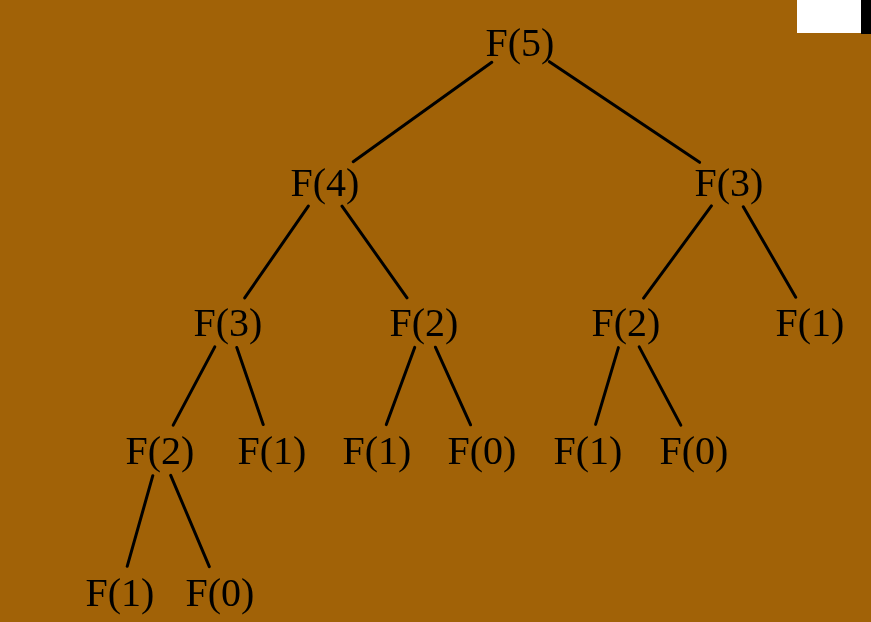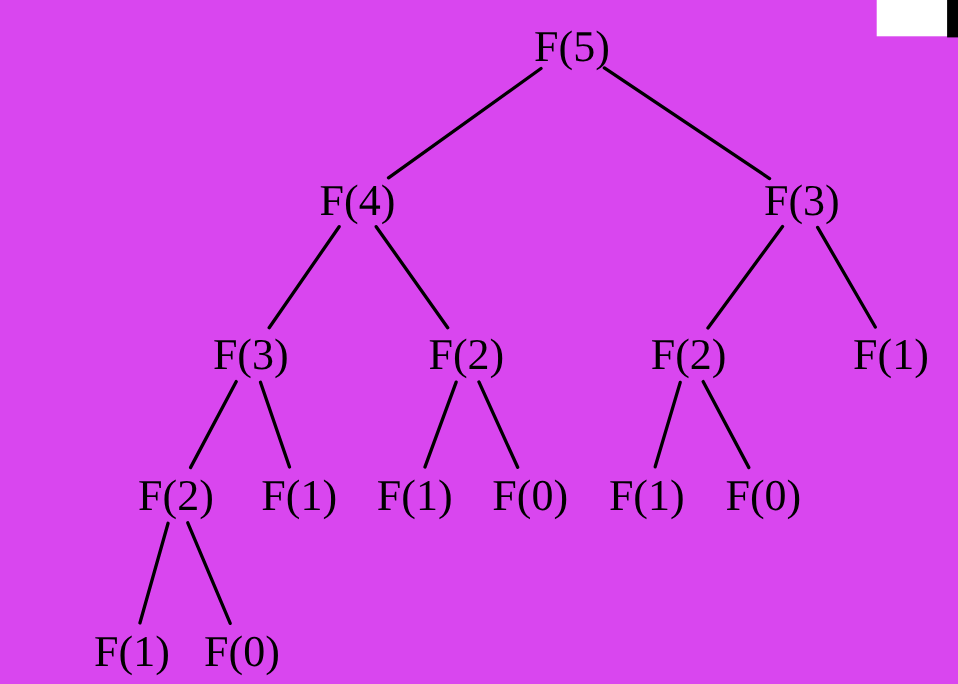--- a/index.html
+++ b/index.html
@@ -4,21 +4,21 @@
 <style>
   html, body {
     margin: 0;
     padding: 0;
     background: #ffffff;
   }
   .canvas {
     position: relative;
     width: 871px;
     height: 622px;
-    background: #d946ef;
+    background: #a16207;
     overflow: hidden;
     font-family: "Liberation Serif", "DejaVu Serif", serif;
   }
   svg.tree {
     position: absolute;
     left: 0;
     top: 0;
     width: 871px;
     height: 622px;
   }

